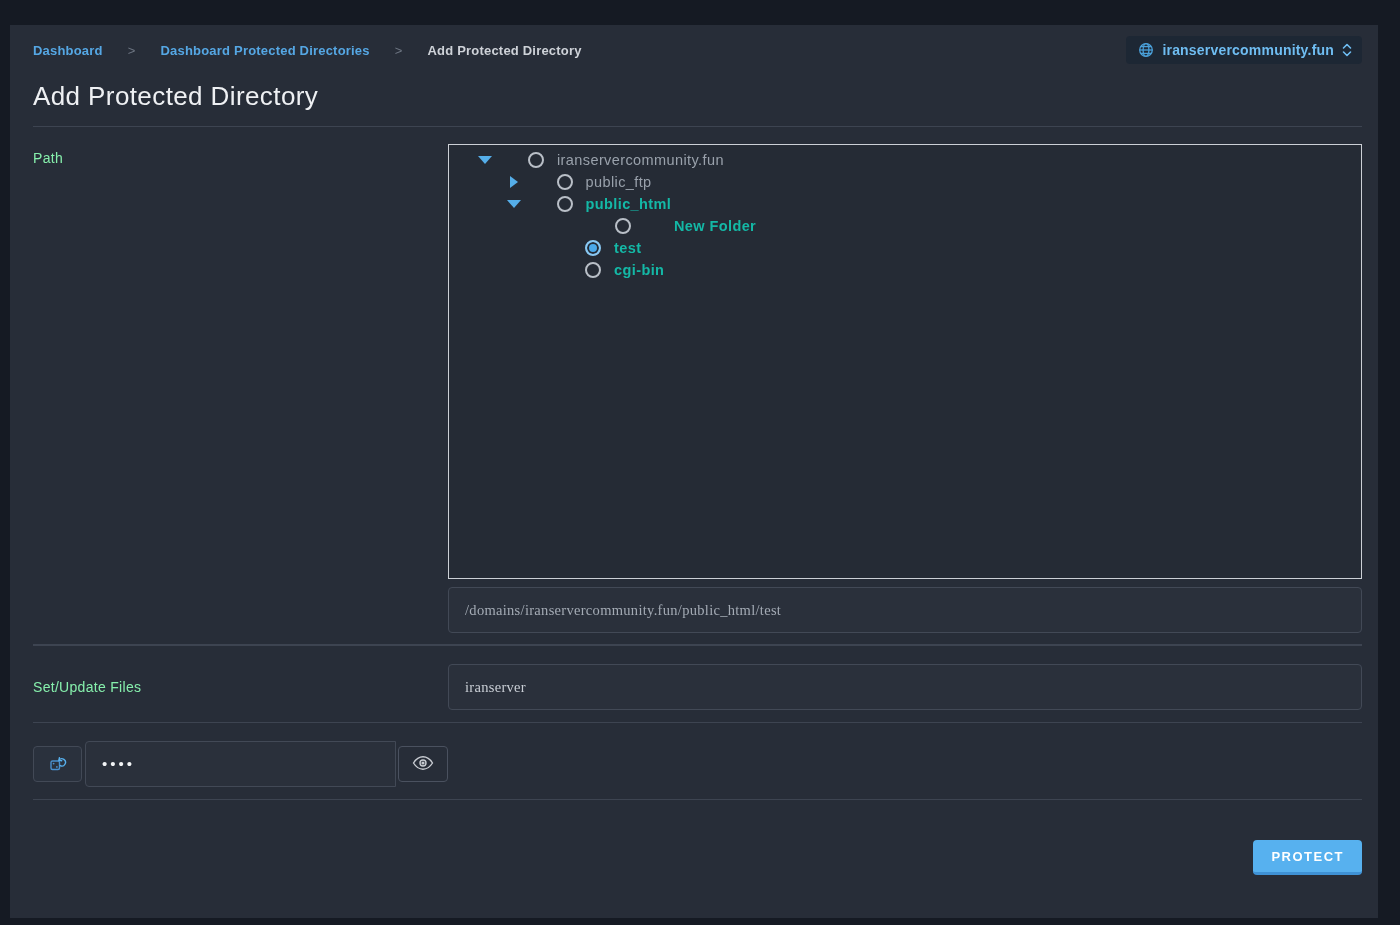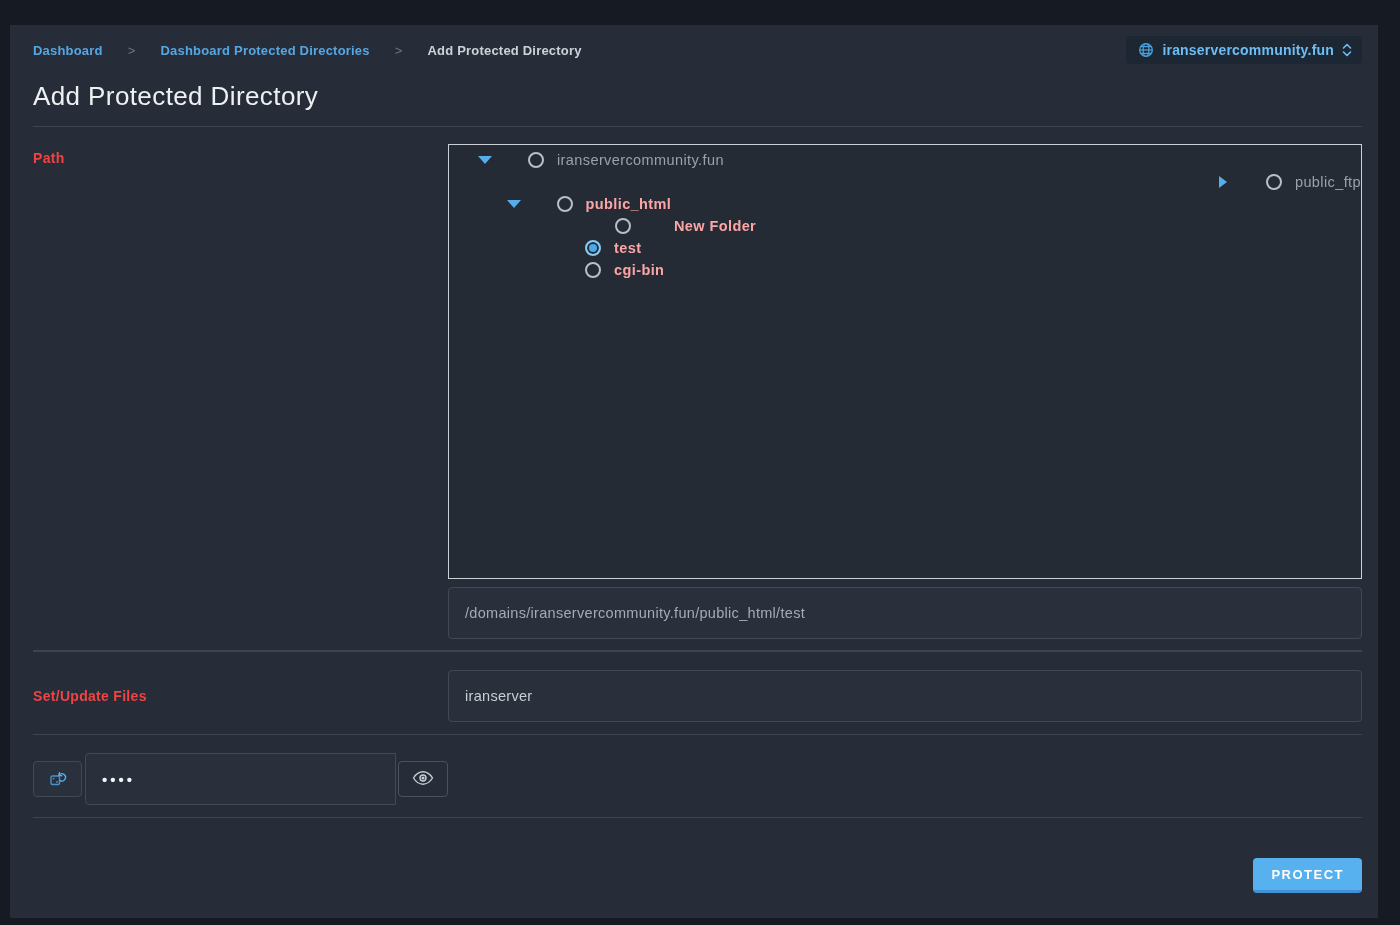--- a/index.html
+++ b/index.html
@@ -37,21 +37,21 @@
   .page-title {
     margin-top: 16px;
     font-size: 26px; font-weight: 500; letter-spacing: .4px;
     color: #eef0f3;
   }
   .divider { height: 1px; background: #3d4451; margin-top: 14px; }
   .divider.plain { margin-top: 0; }
 
   
   .form-row { display: grid; grid-template-columns: 415px 1fr; align-items: center; }
-  .form-label { font-size: 14px; font-weight: 700; color: #ef4444; letter-spacing: .3px; }
+  .form-label { font-size: 14px; font-weight: 400; color: #86efac; letter-spacing: .3px; }
 
   .row-path { align-items: start; padding: 17px 0 11px; }
   .row-path .form-label { padding-top: 6px; }
 
   .tree-panel {
     height: 435px;
     background: #252b35;
     border: 1px solid #ccd0d6;
     padding-top: 4px;
     overflow: hidden;
@@ -64,29 +64,29 @@
     width: 16px; height: 16px; border-radius: 50%;
     border: 2px solid #b9bfc7; flex: none;
     margin-right: 13px;
   }
   .tree-radio.selected {
     border-color: #8ac8f2;
     background: #4aa9ea;
     box-shadow: inset 0 0 0 2px #252b35;
   }
   .tree-label { font-size: 14.5px; color: #99a1ab; letter-spacing: .4px; white-space: nowrap; }
-  .tree-label.bold { color: #fca5a5; font-weight: 700; }
+  .tree-label.bold { color: #14b8a6; font-weight: 700; }
 
   .text-input {
-    width: 100%; height: 52px;
+    width: 100%; height: 46px;
     background: #2a303b;
     border: 1px solid #424956;
     border-radius: 4px;
     color: #c9ced5;
-    font-family: Liberation Sans, sans-serif;
+    font-family: Liberation Serif, serif;
     font-size: 14.5px; letter-spacing: .3px;
     padding: 0 16px;
     outline: none;
   }
   .path-input { margin-top: 8px; color: #a4abb5; }
 
   .row-prompt { padding: 46px 0 12px; }
   .row-user { padding: 18px 0 12px; }
   .row-password { padding: 18px 0 12px; }
 
@@ -161,21 +161,21 @@
     <div class="form-label">Path</div>
     <div>
       <div class="tree-panel">
           <div class="tree-row" style="padding-left: 29px;">
             <span class="tree-toggle">
               <span class="tri-down"></span>
             </span>
             <span class="tree-radio"></span>
             <span class="tree-label">iranservercommunity.fun</span>
           </div>
-          <div class="tree-row" style="padding-left: 57.5px; justify-content: flex-end;">
+          <div class="tree-row" style="padding-left: 57.5px;">
             <span class="tree-toggle">
               <span class="tri-right"></span>
             </span>
             <span class="tree-radio"></span>
             <span class="tree-label">public_ftp</span>
           </div>
           <div class="tree-row" style="padding-left: 57.5px;">
             <span class="tree-toggle">
               <span class="tri-down"></span>
             </span>

